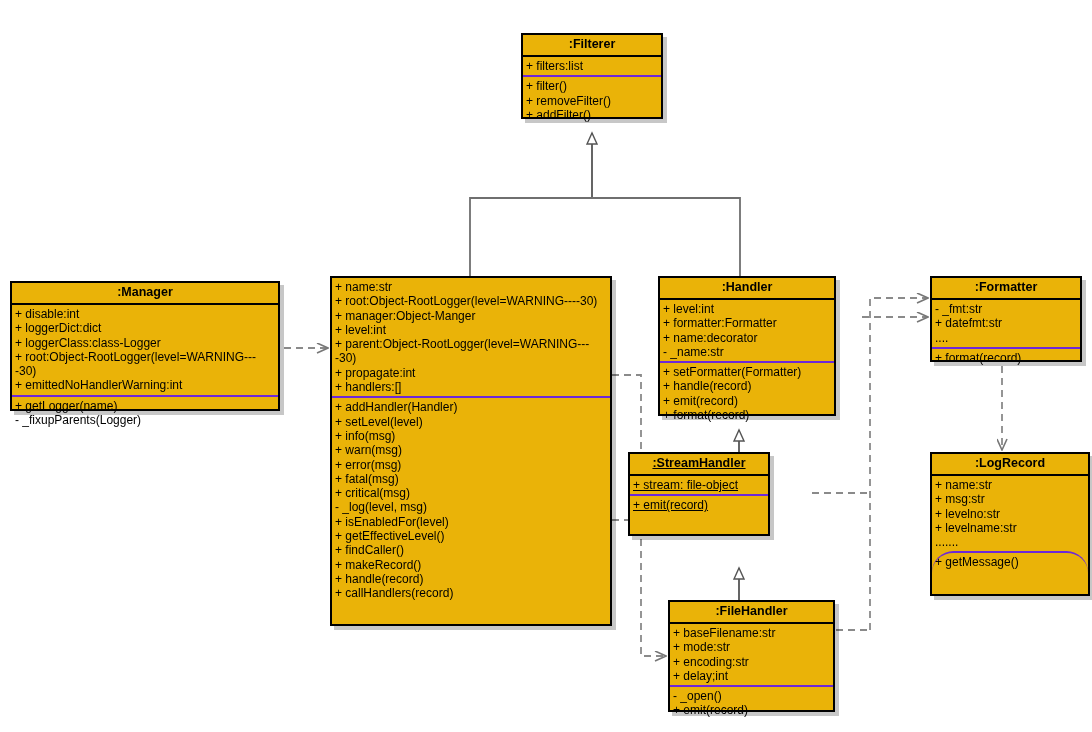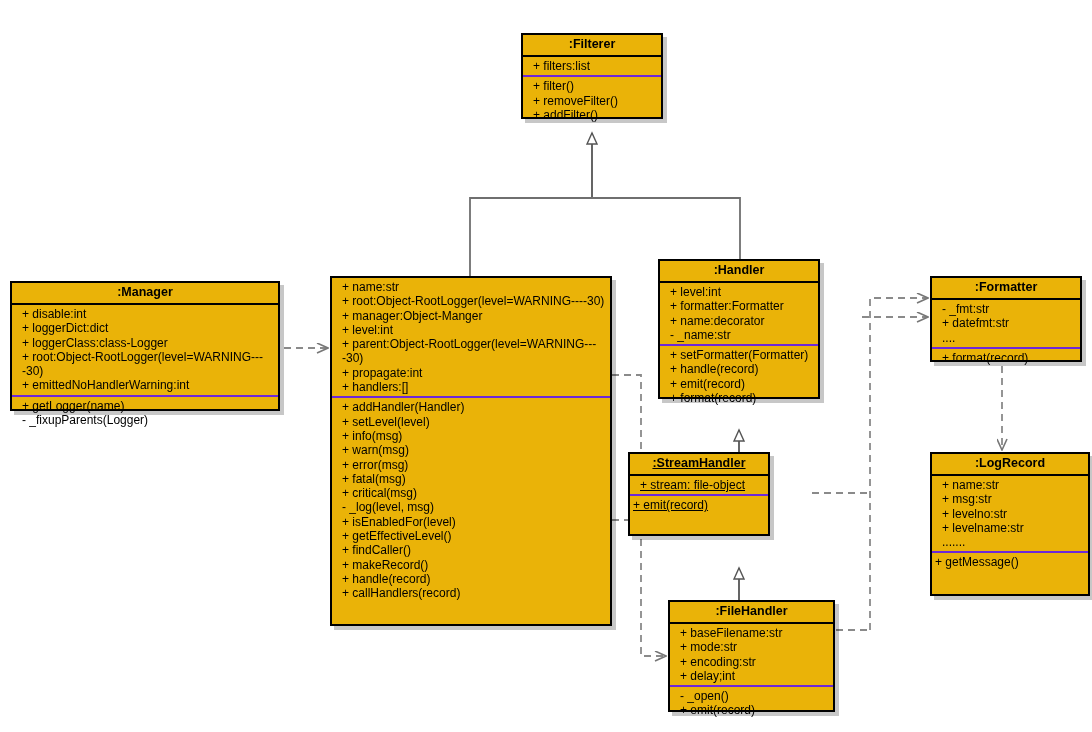--- a/index.html
+++ b/index.html
@@ -36,21 +36,21 @@
     text-align: center;
     font-weight: bold;
     font-size: 12.5px;
     line-height: 15px;
     padding: 2px 2px 3px 2px;
     border-bottom: 2px solid #000000;
     color: #000000;
     white-space: nowrap;
   }
   .uml-compartment {
-    padding: 2px 2px 2px 10px;
+    padding: 2px 2px 2px 3px;
     font-size: 12px;
     line-height: 14.3px;
     color: #000000;
   }
   .uml-compartment + .uml-compartment {
     border-top: 2px solid #6d28d9;
   }
   .uml-row {
     white-space: normal;
     word-break: break-word;
@@ -174,21 +174,21 @@
         <div class="uml-row">+ isEnabledFor(level)</div>
         <div class="uml-row">+ getEffectiveLevel()</div>
         <div class="uml-row">+ findCaller()</div>
         <div class="uml-row">+ makeRecord()</div>
         <div class="uml-row">+ handle(record)</div>
         <div class="uml-row">+ callHandlers(record)</div>
       </div>
     </div>
   </div>
 
-  <div class="uml-class" style="left:658px; top:259px; width:162px; height:140px;">
+  <div class="uml-class" style="left:658px; top:276px; width:178px; height:140px;">
     <div class="flexbox">
       <div class="uml-title">:Handler</div>
       <div class="uml-compartment">
         <div class="uml-row">+ level:int</div>
         <div class="uml-row">+ formatter:Formatter</div>
         <div class="uml-row">+ name:decorator</div>
         <div class="uml-row">-  _name:str</div>
       </div>
       <div class="uml-compartment">
         <div class="uml-row">+ setFormatter(Formatter)</div>
@@ -228,21 +228,21 @@
   <div class="uml-class" style="left:930px; top:452px; width:160px; height:144px;">
     <div class="flexbox">
       <div class="uml-title">:LogRecord</div>
       <div class="uml-compartment">
         <div class="uml-row">+ name:str</div>
         <div class="uml-row">+ msg:str</div>
         <div class="uml-row">+ levelno:str</div>
         <div class="uml-row">+ levelname:str</div>
         <div class="uml-row">.......</div>
       </div>
-      <div class="uml-compartment spacer-compartment" style="padding:2px 2px 2px 3px; font-size:12px; line-height:14.3px;">
+      <div class="uml-compartment spacer-compartment" style="padding:2px 2px 2px 3px; font-size:12px; line-height:14.3px;border-radius:25px;">
         <div class="uml-row">+ getMessage()</div>
       </div>
     </div>
   </div>
 
   <div class="uml-class" style="left:668px; top:600px; width:167px; height:112px;">
     <div class="flexbox">
       <div class="uml-title">:FileHandler</div>
       <div class="uml-compartment">
         <div class="uml-row">+ baseFilename:str</div>

